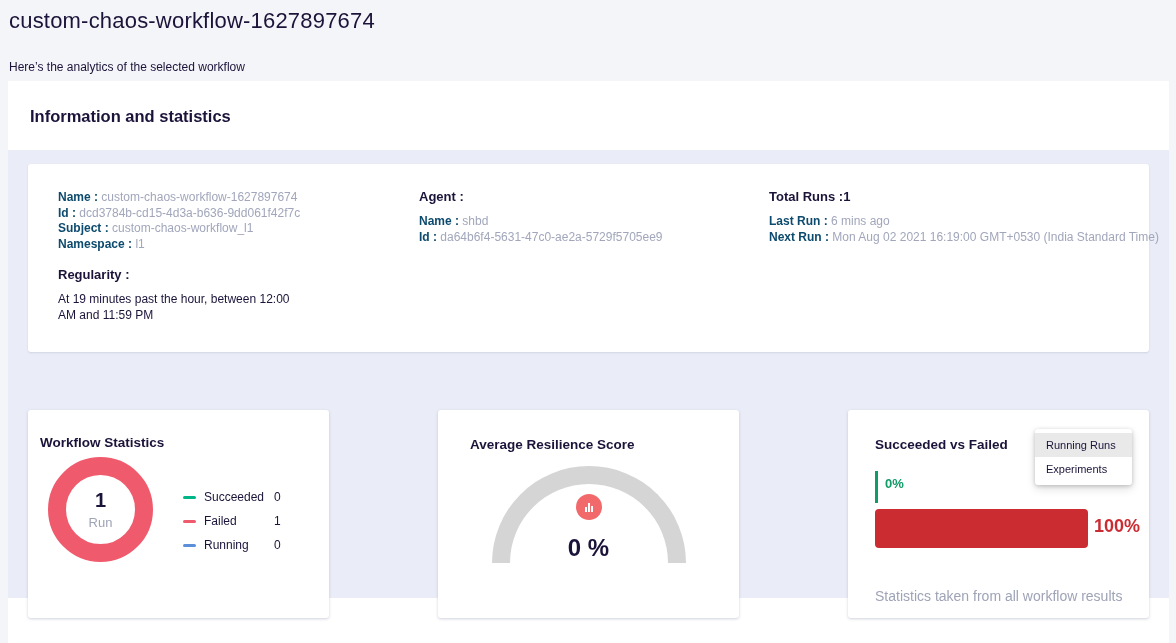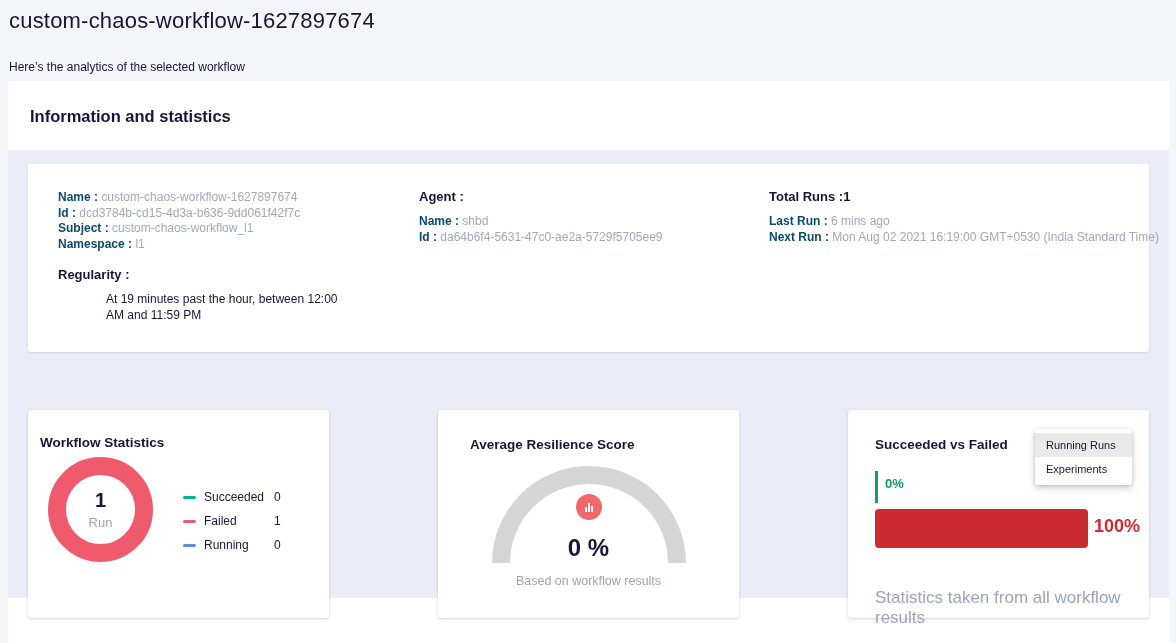--- a/index.html
+++ b/index.html
@@ -20,21 +20,21 @@
 
   
   .details-card { background:#fff; border-radius:3px; height:188px; padding:26px 30px 0;
                   display:grid; grid-template-columns:361px 350px 1fr;
                   box-shadow:0 1px 2px rgba(90,100,140,.18); }
   .det-heading { font-size:13px; font-weight:700; color:#1B1339; margin-bottom:10px; line-height:14px; }
   .det-line { font-size:12px; line-height:15.5px; white-space:nowrap; }
   .det-label { font-weight:700; color:#0c4a6e; }
   .det-value { color:#A1A6BB; }
   .regularity { margin-top:16px; }
-  .regularity-text { font-size:12px; line-height:15.5px; color:#1B1339; max-width:252px;margin-left:48px; }
+  .regularity-text { font-size:12px; line-height:15.5px; color:#1B1339; max-width:252px; }
 
   
   .cards-row { display:flex; justify-content:space-between; margin-top:14px; }
   .stat-card { position:relative; width:301px; height:208px; background:#fff; border-radius:3px;
                box-shadow:0 1px 3px rgba(95,105,140,.30);margin-top:44px; }
   .card-title { position:absolute; font-size:13.5px; font-weight:700; color:#1B1339; line-height:15px; }
 
   
   .ws-title { top:25px; left:12px; }
   .donut { position:absolute; top:47px; left:20px; width:105px; height:105px; border-radius:50%;
@@ -64,21 +64,21 @@
   .mini-bars .b1 { height:5px; } .mini-bars .b2 { height:9px; } .mini-bars .b3 { height:6px; }
   .rs-value { position:absolute; top:124px; left:0; right:0; text-align:center; font-size:24px; font-weight:700; color:#1B1339; }
   .rs-caption { position:absolute; top:164px; left:0; right:0; text-align:center; font-size:12.5px; color:#9EA3B6; }
 
   
   .svf-title { top:27px; left:27px; }
   .succ-mark { position:absolute; top:61px; left:27px; width:3px; height:32px; background:var(--green,#109B67); }
   .succ-pct { position:absolute; top:66px; left:37px; font-size:13px; font-weight:700; color:var(--green,#109B67); }
   .fail-bar { position:absolute; top:99px; left:27px; width:213px; height:39px; background:var(--red,#CA2C32); border-radius:4px; }
   .fail-pct { position:absolute; top:106px; left:246px; font-size:18px; font-weight:700; color:var(--red,#CA2C32); }
-  .svf-caption { position:absolute; top:178px; left:27px; font-size:17px; color:#9EA3B6; }
+  .svf-caption { position:absolute; top:178px; left:27px; font-size:14px; color:#9EA3B6; }
   .dropdown { position:absolute; top:19px; right:17px; width:97px; background:#fff; border-radius:3px;
               padding:4px 0; box-shadow:0 1px 4px rgba(0,0,0,.2), 0 4px 10px rgba(0,0,0,.12); z-index:5; }
   .dd-item { font-size:11px; color:#1B1339; padding:6px 11px; cursor:pointer; }
   .dd-item.selected { background:#E9E9E9; }
 
   
   .hide-bar { height:36px; background:#E2E5F0; display:flex; align-items:center; justify-content:center; gap:8px; cursor:pointer; }
   .hide-label { font-size:12.5px; font-weight:700; color:#1B1339; }
   .hide-icon { display:block; }
 </style>
@@ -156,21 +156,20 @@
             <div class="gauge-arc"></div>
             <div class="gauge-icon">
               <div class="mini-bars">
                   <span class="b1"></span>
                   <span class="b2"></span>
                   <span class="b3"></span>
                 </div>
             </div>
           </div>
           <div class="rs-value">0 %</div>
-          <div class="rs-caption">Based on workflow results</div>
         </div>
 
         <div class="stat-card">
           <div class="card-title svf-title">Succeeded vs Failed</div>
           <div class="succ-mark"></div>
           <div class="succ-pct">0%</div>
           <div class="fail-bar"></div>
           <div class="fail-pct">100%</div>
           <div class="svf-caption">Statistics taken from all workflow results</div>
           <div class="dropdown">

